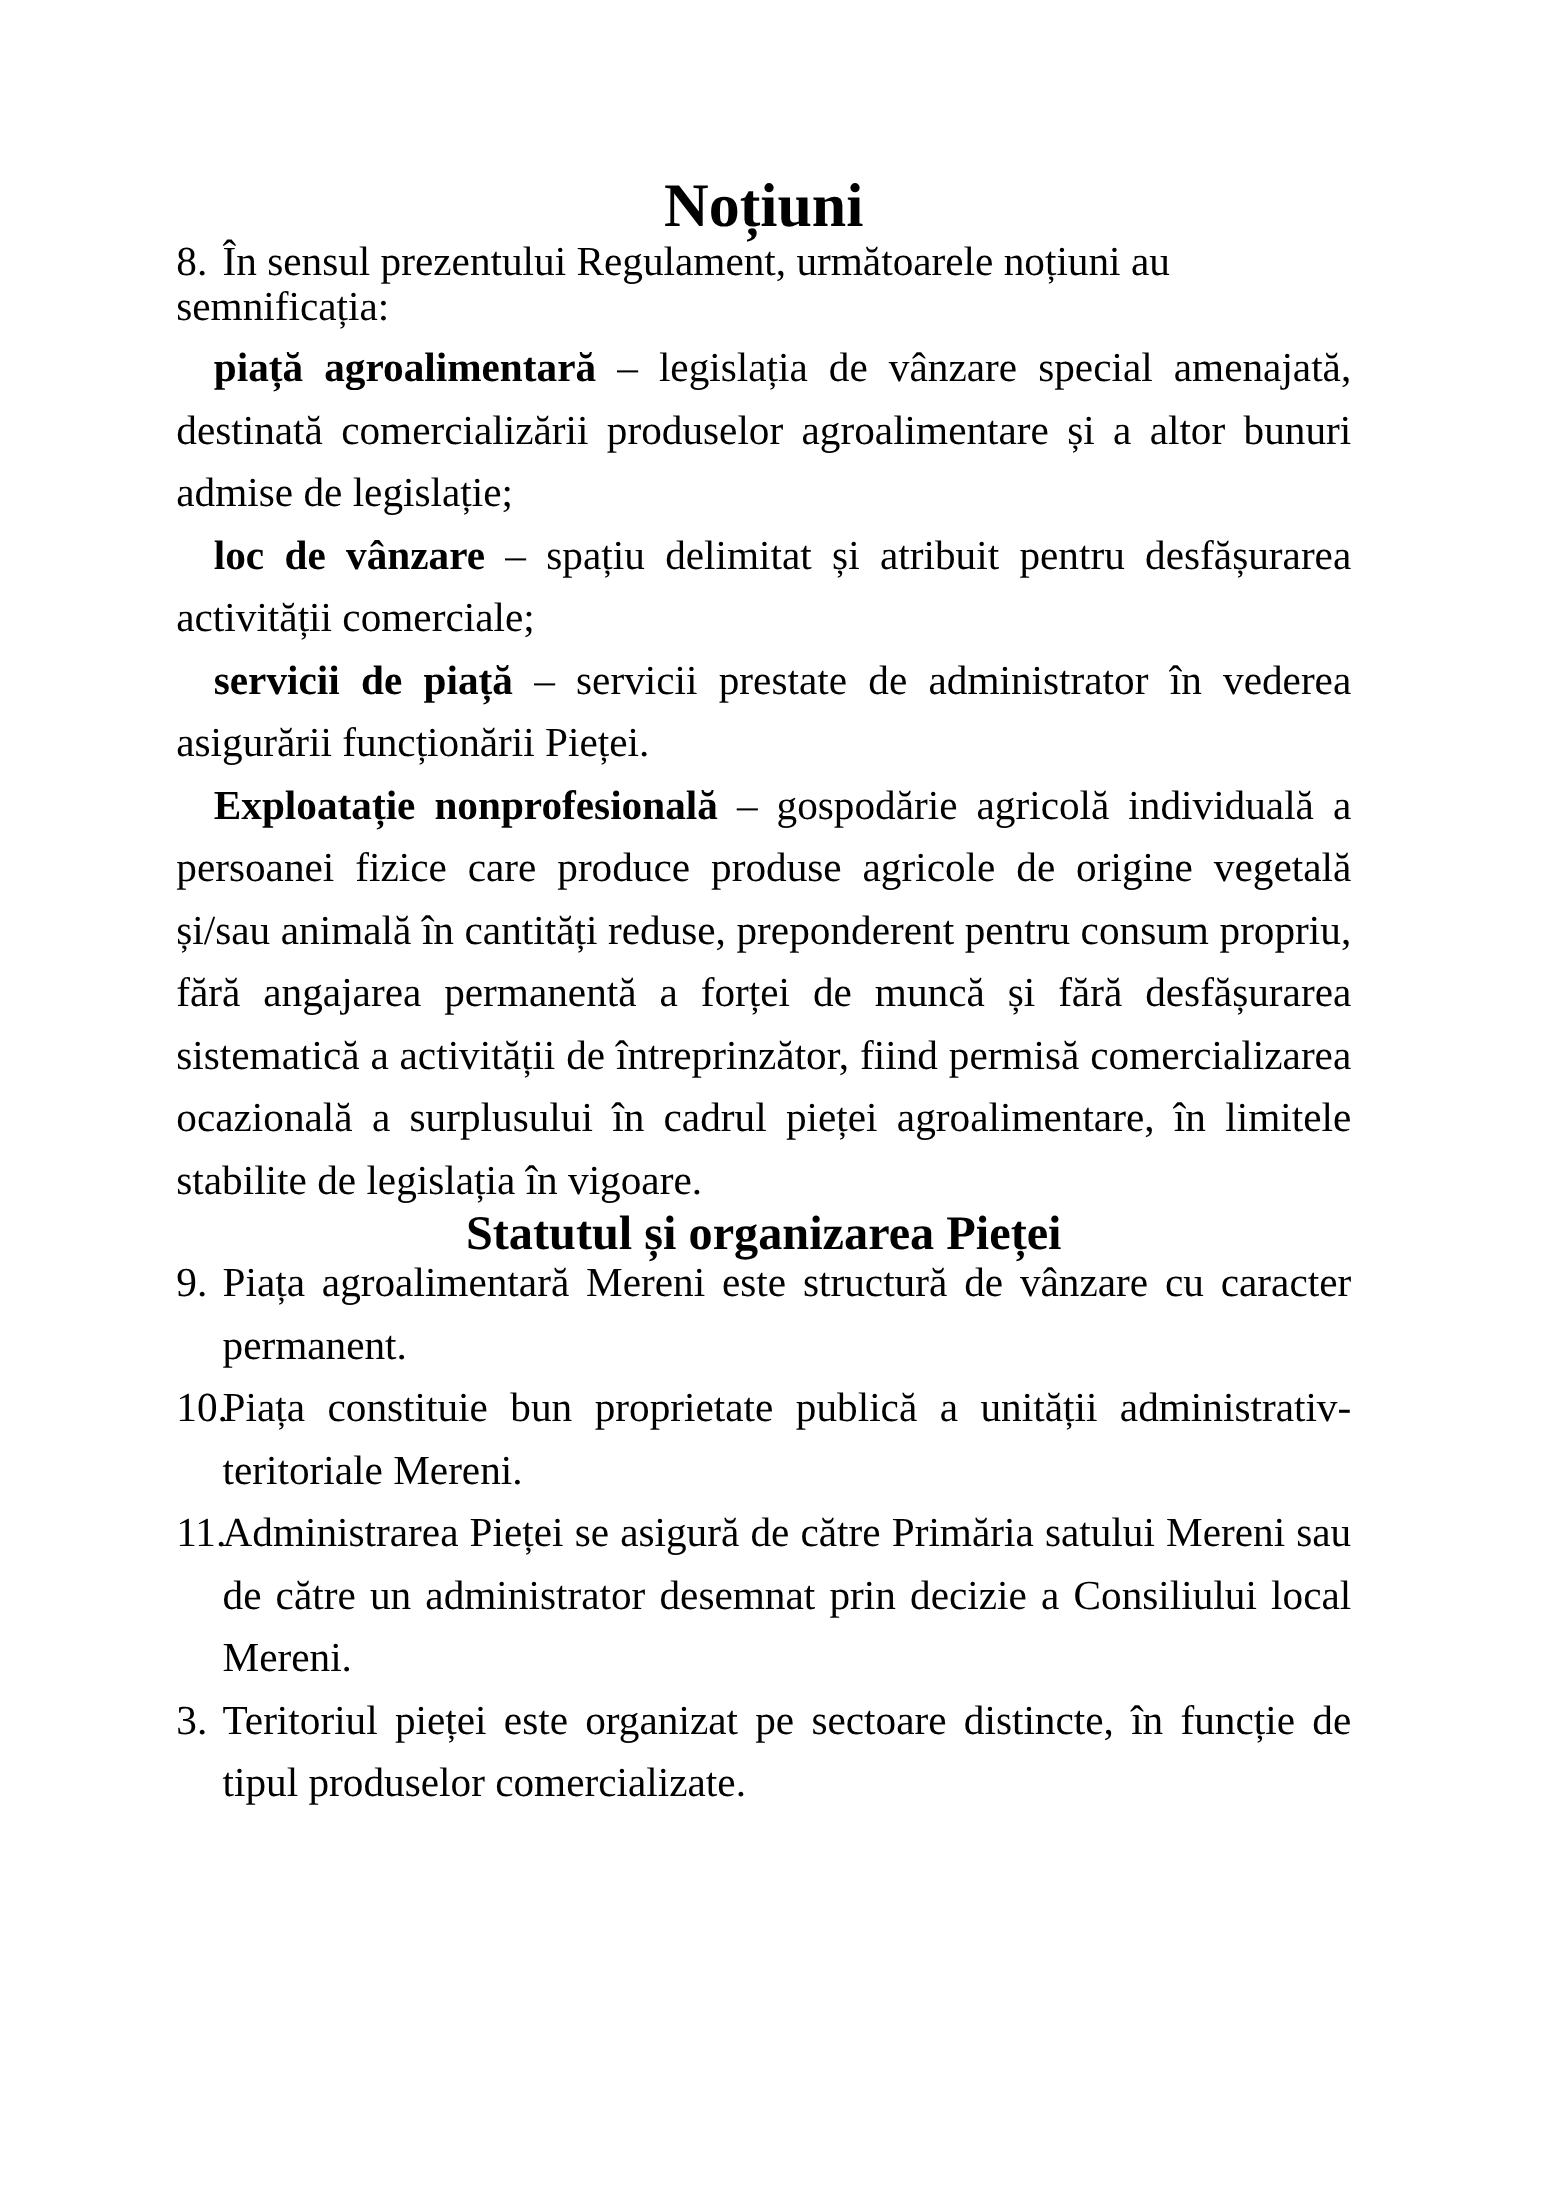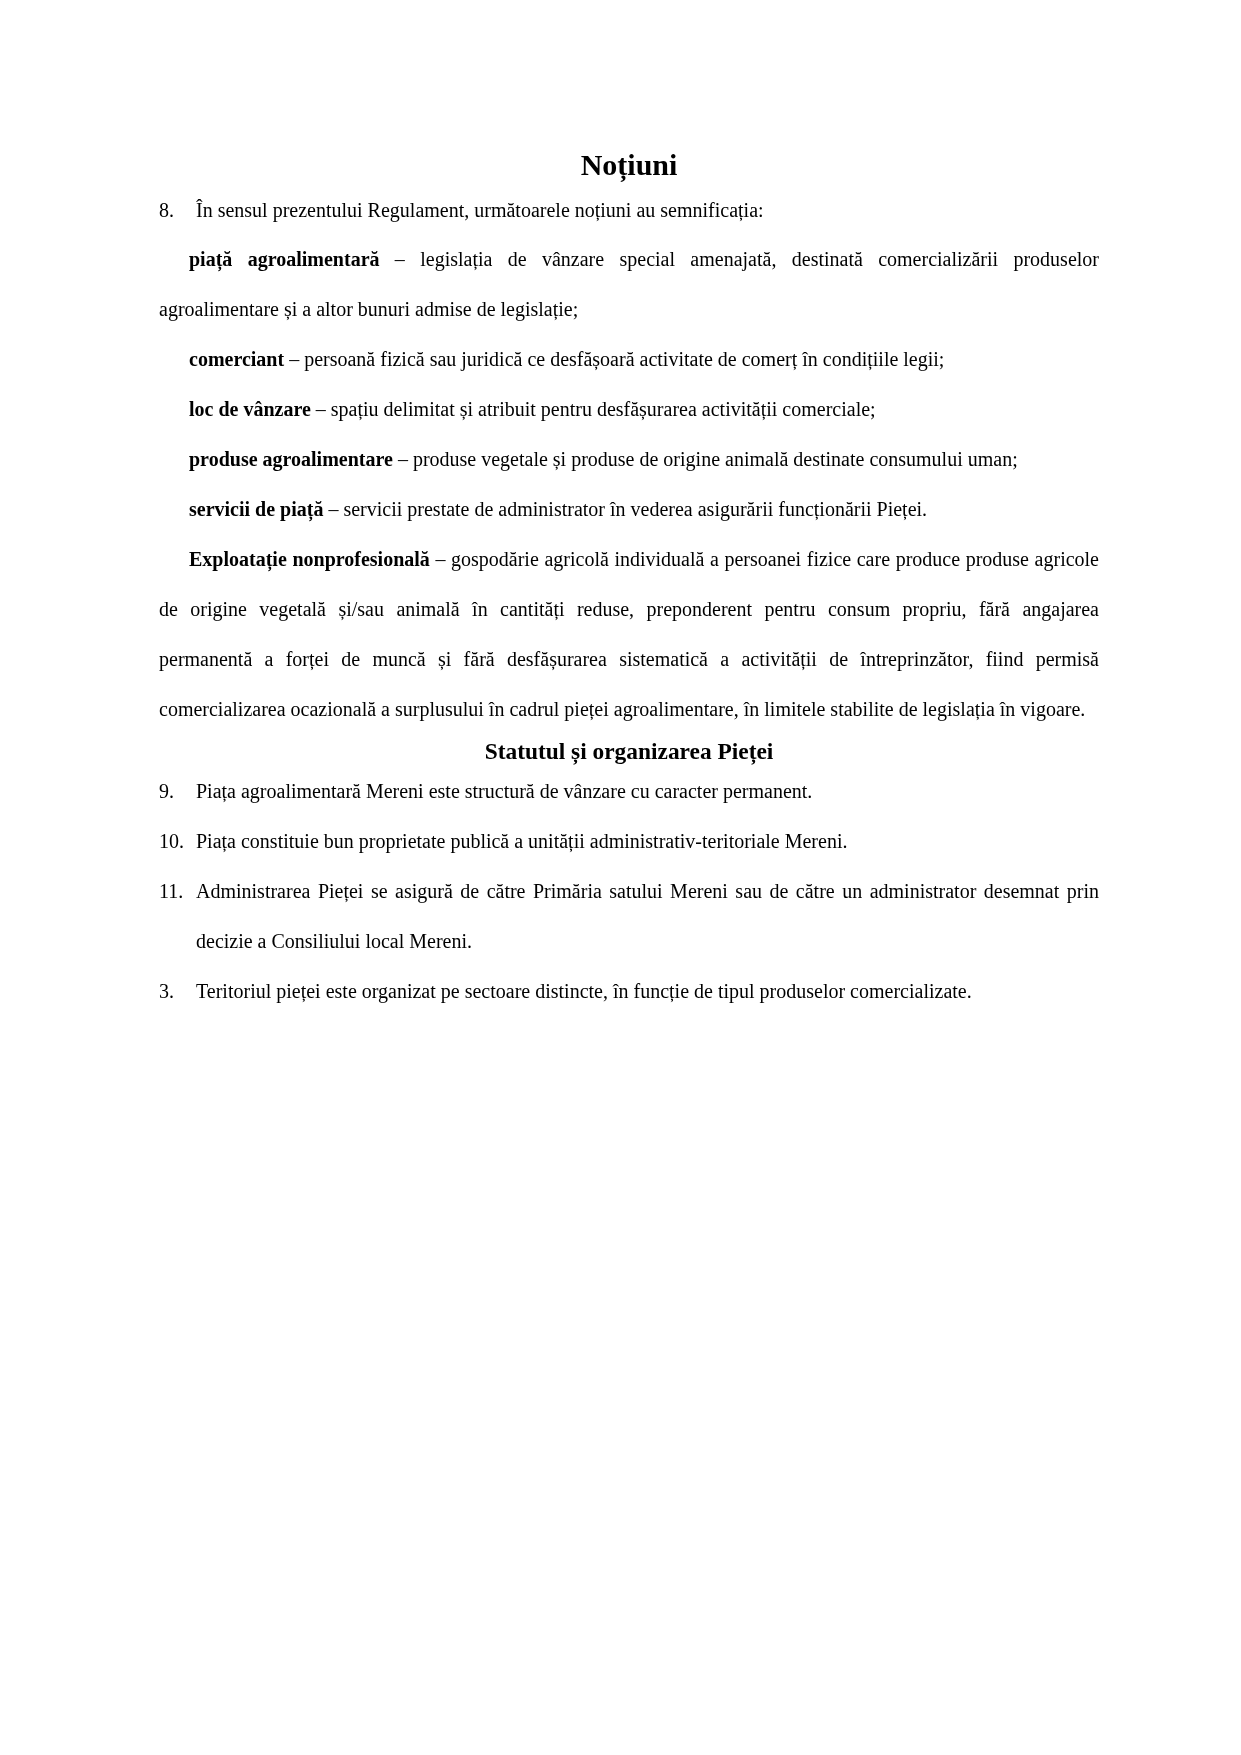--- a/index.html
+++ b/index.html
@@ -2,22 +2,22 @@
 <html><head>
 <meta charset="utf-8">
 <style>
   html, body { margin: 0; padding: 0; background: #ffffff; }
   body {
     width: 1241px; height: 1755px; position: relative; overflow: hidden;
     font-family: "Liberation Serif", "DejaVu Serif", serif;
     color: #000000;
   }
   .page {
-    position: absolute; left: 159px; top: 150px; width: 940px;
-    font-size: 20px;
+    position: absolute; left: 141px; top: 150px; width: 940px;
+    font-size: 33px;
     font-family: Liberation Serif, serif;
   }
   .heading {
     text-align: center; font-weight: bold; line-height: 30px; margin: 0;
   }
   .term { font-weight: bold; }
   .list-item { position: relative; padding-left: 37px; line-height: 50px; text-align: justify; margin: 0; }
   .list-item .num { position: absolute; left: 0; top: 0; }
   .def {
     line-height: 50px; text-align: justify; margin: 0; text-indent: 30px;
@@ -37,27 +37,21 @@
 
   <p class="intro">
     <span class="num">8.</span><span>În sensul prezentului Regulament, următoarele noțiuni au semnificația:</span>
   </p>
 
   <div>
     <p class="def">
       <span class="term">piață agroalimentară</span><span> – legislația de vânzare special amenajată, destinată comercializării produselor agroalimentare și a altor bunuri admise de legislație;</span>
     </p>
     <p class="def">
-      <span class="term">comerciant</span><span> – persoană fizică sau juridică ce desfășoară activitate de comerț în condițiile legii;</span>
-    </p>
-    <p class="def">
       <span class="term">loc de vânzare</span><span> – spațiu delimitat și atribuit pentru desfășurarea activității comerciale;</span>
-    </p>
-    <p class="def">
-      <span class="term">produse agroalimentare</span><span> – produse vegetale și produse de origine animală destinate consumului uman;</span>
     </p>
     <p class="def">
       <span class="term">servicii de piață</span><span> – servicii prestate de administrator în vederea asigurării funcționării Pieței.</span>
     </p>
     <p class="def">
       <span class="term">Exploatație nonprofesională</span><span> – gospodărie agricolă individuală a persoanei fizice care produce produse agricole de origine vegetală și/sau animală în cantități reduse, preponderent pentru consum propriu, fără angajarea permanentă a forței de muncă și fără desfășurarea sistematică a activității de întreprinzător, fiind permisă comercializarea ocazională a surplusului în cadrul pieței agroalimentare, în limitele stabilite de legislația în vigoare.</span>
     </p>
   </div>
 
   <div class="chapter-block">

